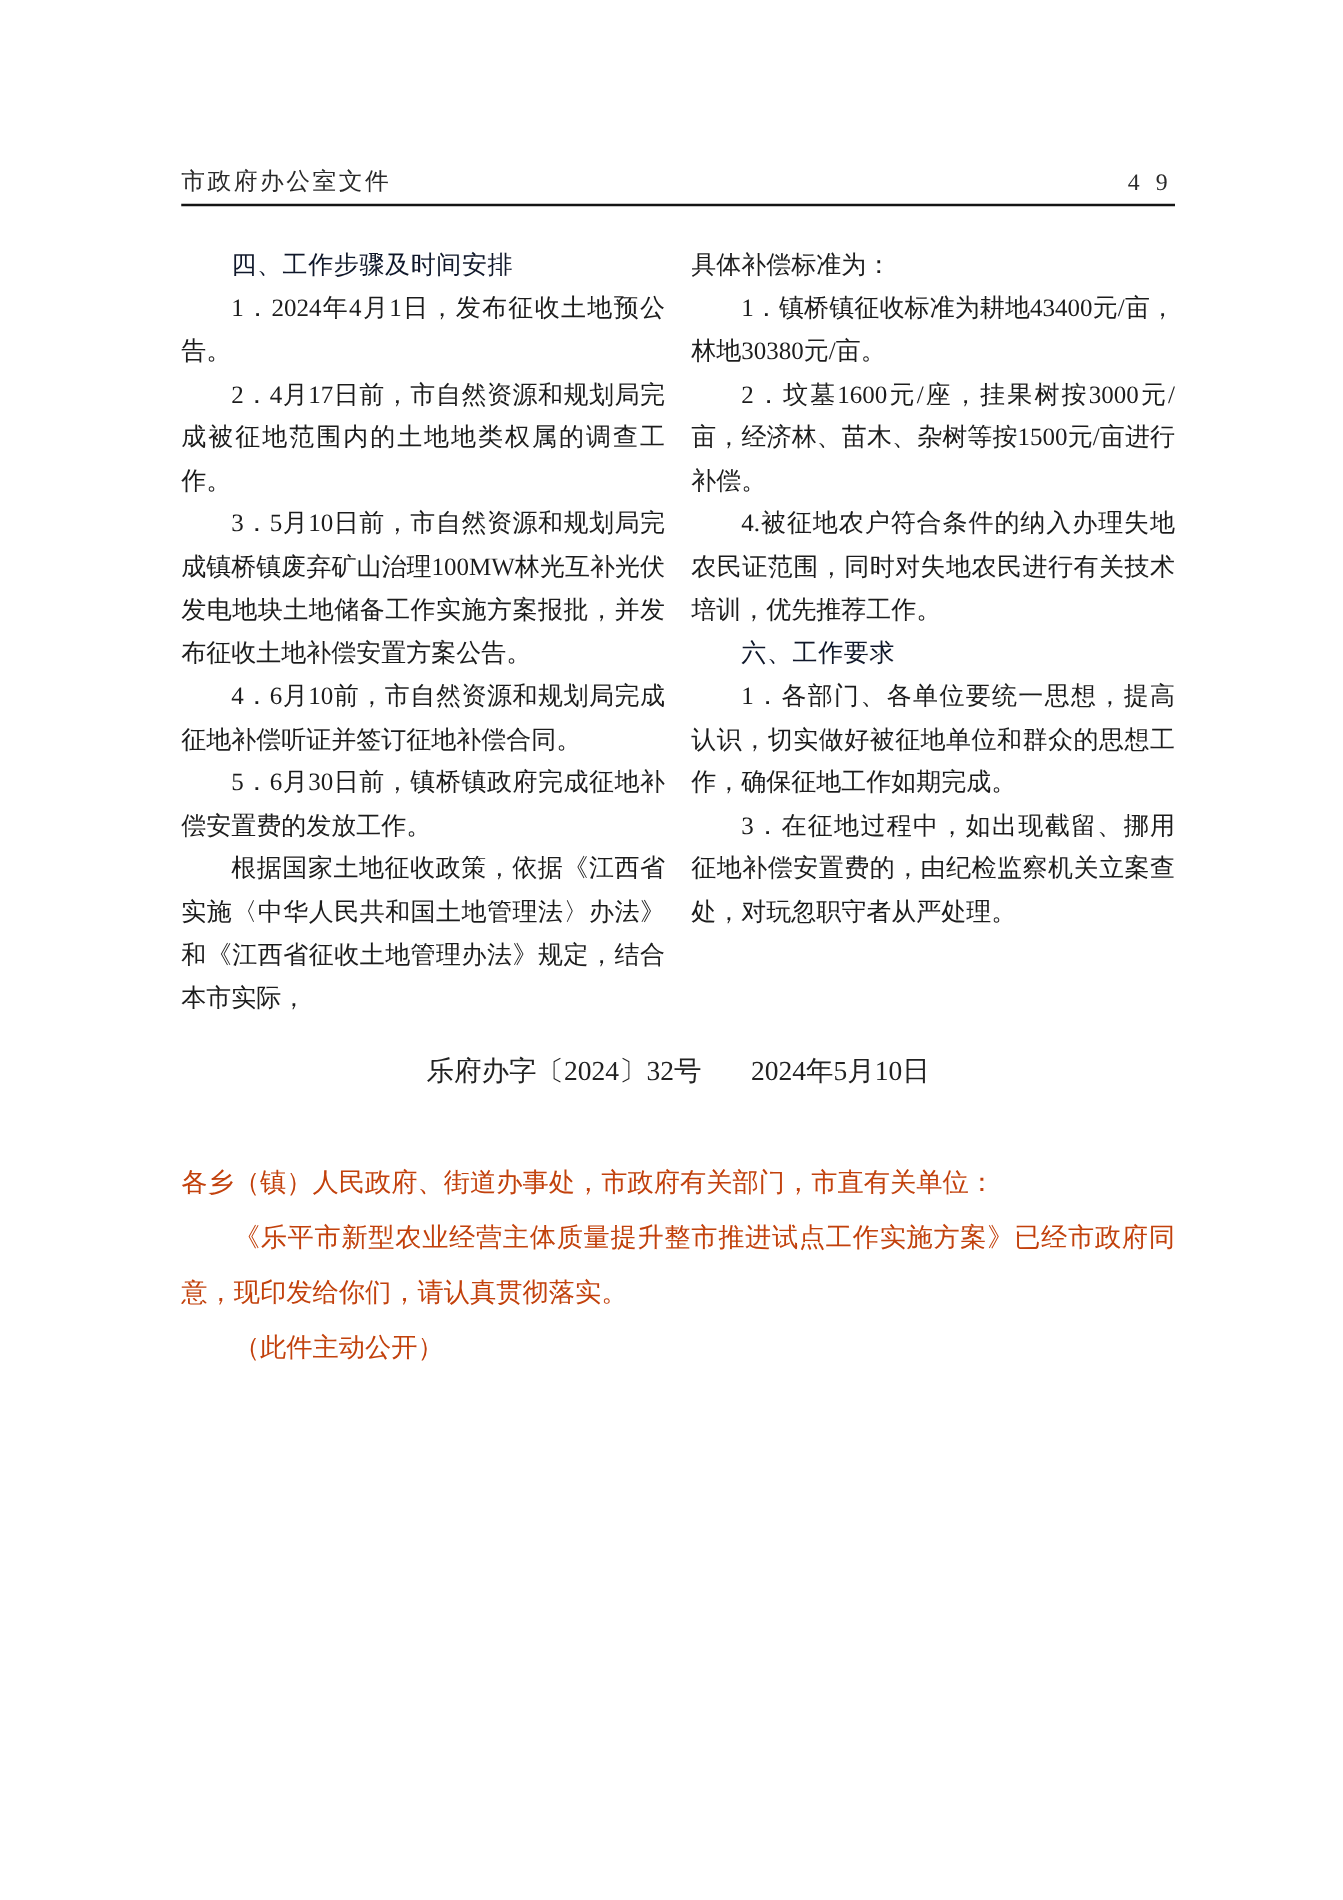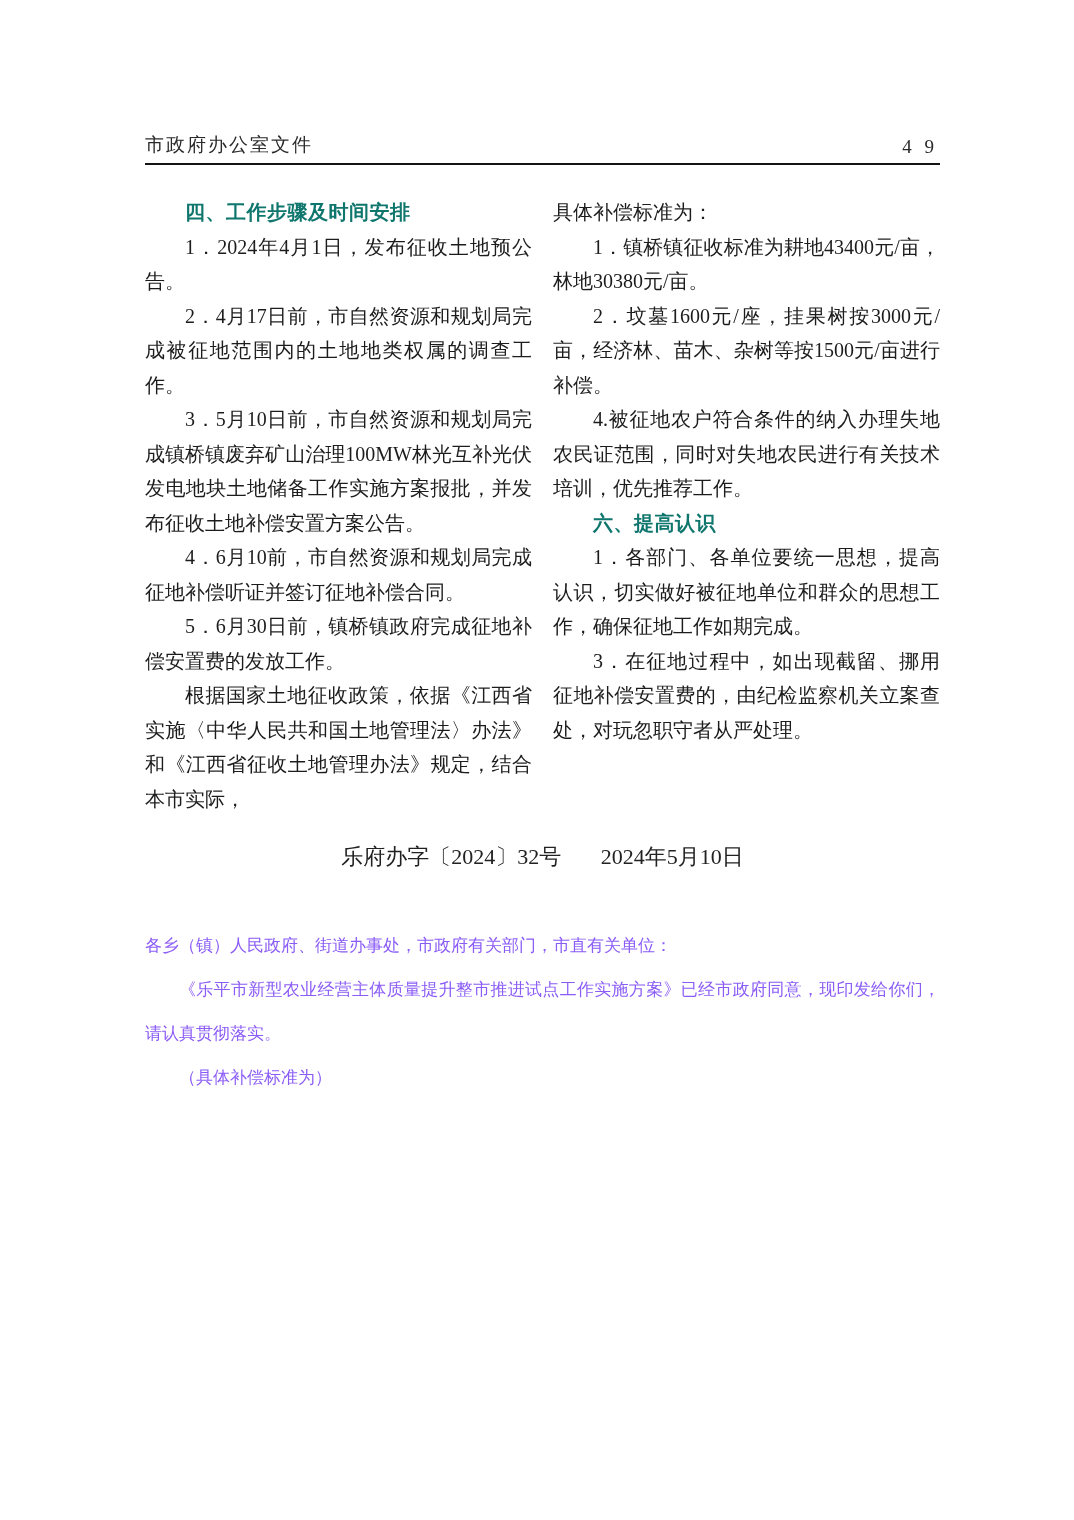--- a/index.html
+++ b/index.html
@@ -46,25 +46,25 @@
     width: 390px;
     font-size: 20px;
     line-height: 34.5px;
     text-align: justify;
     text-justify: inter-ideograph;
   }
   .col p { margin: 0; text-indent: 2em; }
   .col p.noindent { text-indent: 0; }
   .col-heading {
     font-family: "Liberation Sans", sans-serif;
-    font-weight: 700;
+    font-weight: 400;
     text-indent: 2em;
     text-align: left;
     letter-spacing: 0.5px;
-    color: #0f766e;
+    color: #0f172a;
   }
 
   
   .notice-title {
     margin-top: 76px;
     text-align: center;
     font-weight: 700;
     font-size: 40px;
     line-height: 53px;
     letter-spacing: -1px;
@@ -76,23 +76,23 @@
     margin-top: 26px;
     text-align: center;
     font-size: 22px;
     color: #222;
   }
   .docline .date { margin-left: 34px; }
 
   
   .letter {
     margin-top: 52px;
-    font-size: 17px;
+    font-size: 21px;
     line-height: 44px;
-    color: #8b5cf6;
+    color: #c2410c;
   }
   .letter p { margin: 0; }
   .letter .salutation { text-indent: 0; }
   .letter .letter-body {
     text-indent: 2em;
     text-align: justify;
     text-justify: inter-ideograph;
   }
   .letter .publicity { text-indent: 2em; }
 </style>
@@ -116,32 +116,32 @@
         <p>4．6月10前，市自然资源和规划局完成征地补偿听证并签订征地补偿合同。</p>
         <p>5．6月30日前，镇桥镇政府完成征地补偿安置费的发放工作。</p>
         <p>根据国家土地征收政策，依据《江西省实施〈中华人民共和国土地管理法〉办法》和《江西省征收土地管理办法》规定，结合本市实际，</p>
       </div>
 
       <div class="col">
         <p class="noindent">具体补偿标准为：</p>
         <p>1．镇桥镇征收标准为耕地43400元/亩，林地30380元/亩。</p>
         <p>2．坟墓1600元/座，挂果树按3000元/亩，经济林、苗木、杂树等按1500元/亩进行补偿。</p>
         <p>4.被征地农户符合条件的纳入办理失地农民证范围，同时对失地农民进行有关技术培训，优先推荐工作。</p>
-        <p class="col-heading">六、提高认识</p>
+        <p class="col-heading">六、工作要求</p>
         <p>1．各部门、各单位要统一思想，提高认识，切实做好被征地单位和群众的思想工作，确保征地工作如期完成。</p>
         <p>3．在征地过程中，如出现截留、挪用征地补偿安置费的，由纪检监察机关立案查处，对玩忽职守者从严处理。</p>
       </div>
     </div>
 
 
     <div class="docline">
       <span>乐府办字〔2024〕32号</span>
       <span class="date">2024年5月10日</span>
     </div>
 
     <div class="letter">
       <p class="salutation">各乡（镇）人民政府、街道办事处，市政府有关部门，市直有关单位：</p>
       <p class="letter-body">《乐平市新型农业经营主体质量提升整市推进试点工作实施方案》已经市政府同意，现印发给你们，请认真贯彻落实。</p>
-      <p class="publicity">（具体补偿标准为）</p>
+      <p class="publicity">（此件主动公开）</p>
     </div>
 
   </div>
 </div>
 
 </body></html>

